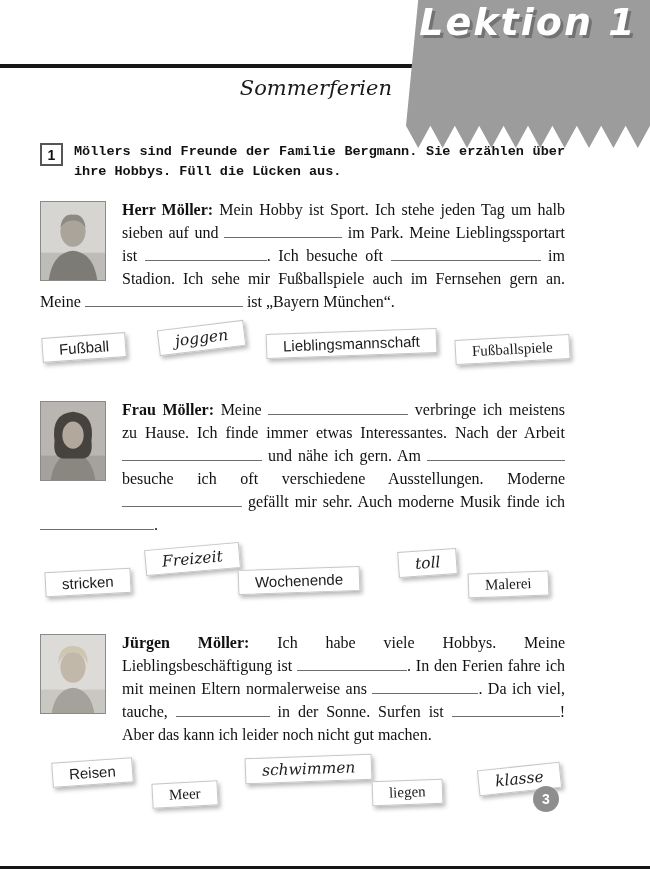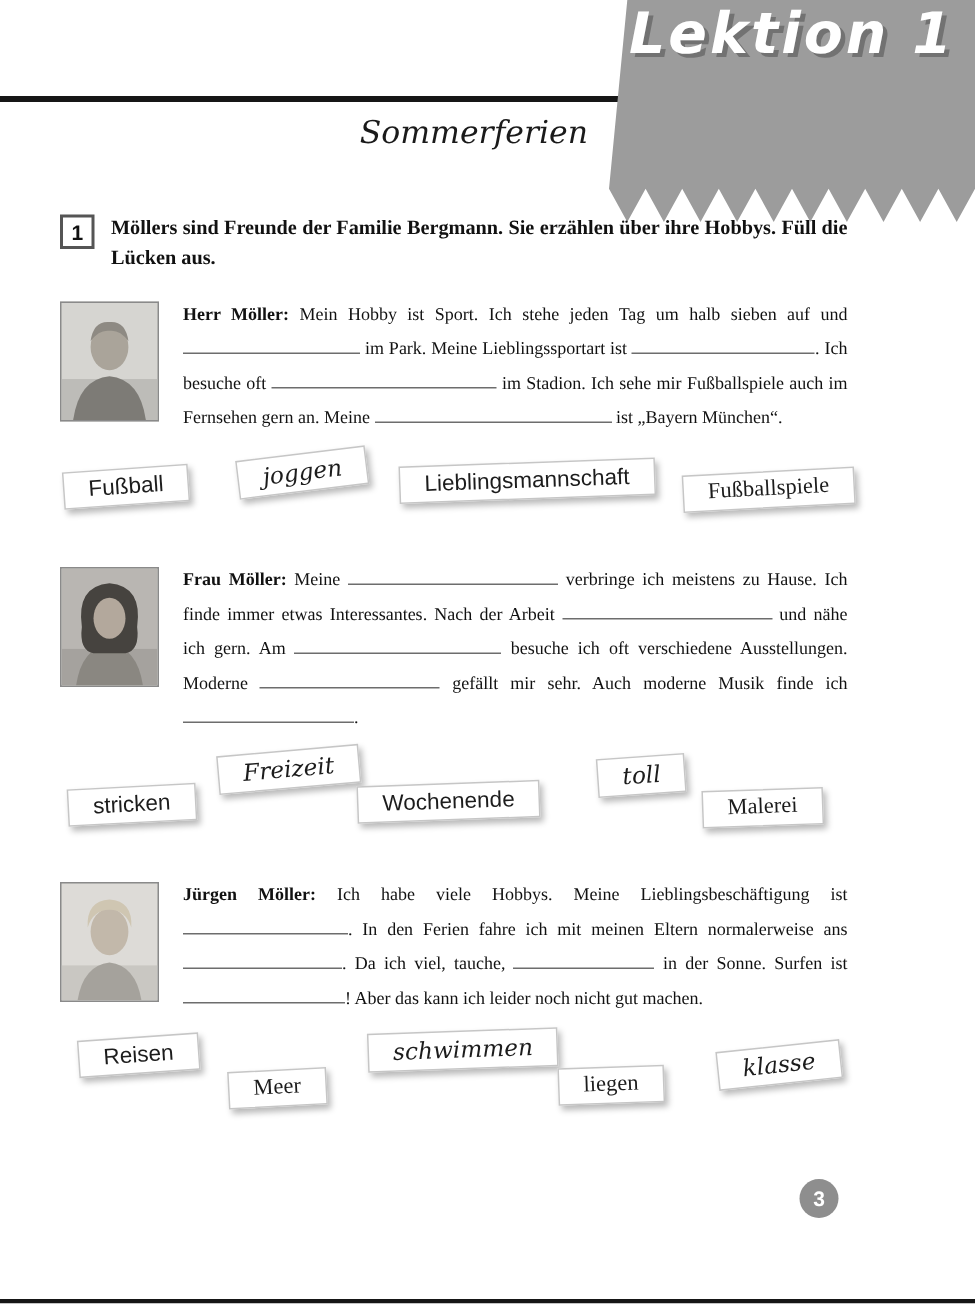--- a/index.html
+++ b/index.html
@@ -39,26 +39,26 @@
     word-spacing:8px; margin:0 0 14px 0; color:#000;
   }
 
   .exercise-head { display:flex; gap:11px; align-items:flex-start; }
   .ex-num {
     flex:none; width:23px; height:23px; border:2px solid #555; background:#fff;
     text-align:center; line-height:20px; font-family:"Liberation Sans", sans-serif;
     font-weight:bold; font-size:14px; margin-top:1px;
   }
   .instruction {
-    margin:0; font-family:Liberation Serif, serif; font-weight:bold;
+    margin:0; font-family:Liberation Mono, monospace; font-weight:bold;
     font-size:13.5px; line-height:1.5; text-align:justify;
   }
 
   .section { margin-top:15px; }
-  .para { margin:0; text-align:justify; font-size:12px; line-height:23px; }
+  .para { margin:0; text-align:justify; font-size:16px; line-height:23px; }
   .para b { font-weight:bold; }
 
   .photo {
     float:left; width:66px; height:80px; margin:3px 16px 6px 0;
     border:1px solid #8a8a8a; background:#cfcfcb; overflow:hidden;
   }
   .photo.tall { margin-bottom:24px; }
   .photo svg { display:block; width:100%; height:100%; }
 
   .blank {

